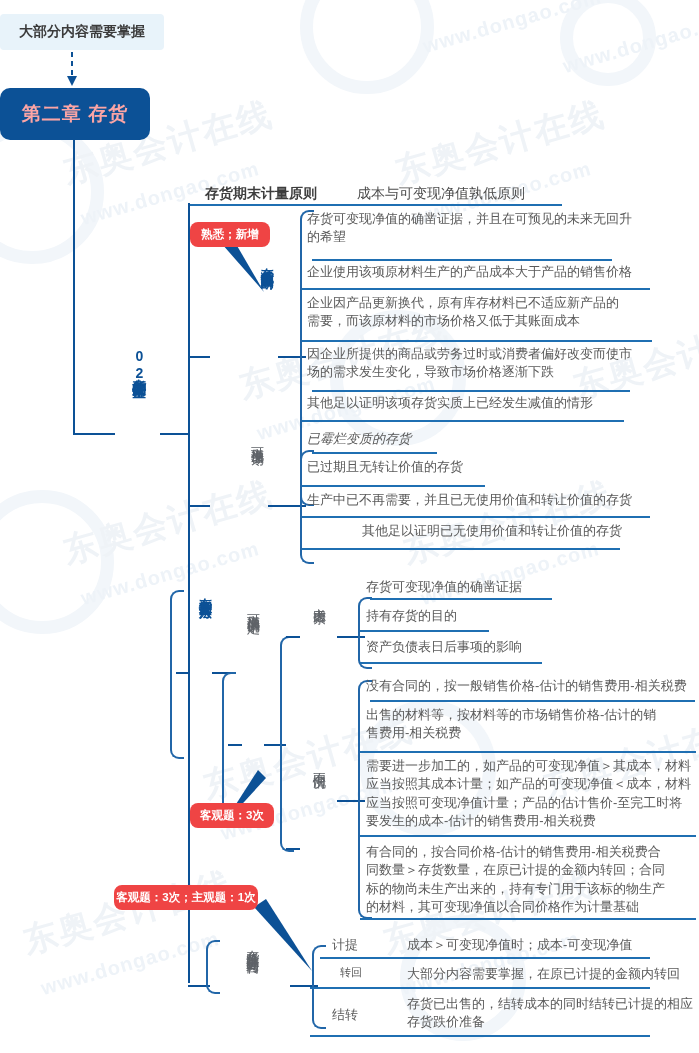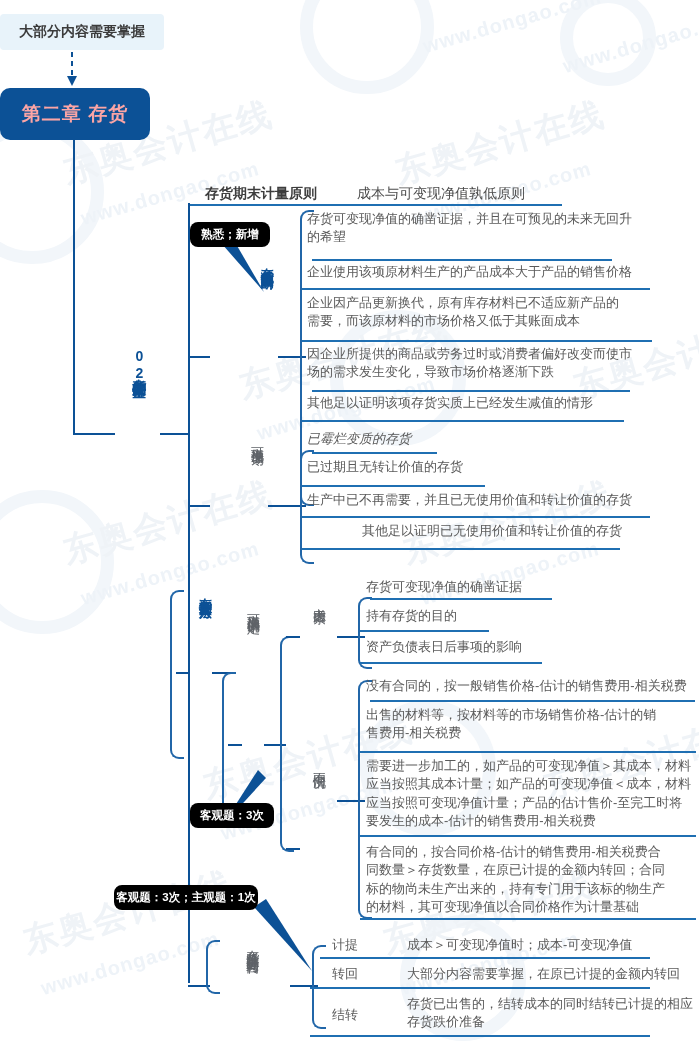--- a/index.html
+++ b/index.html
@@ -47,21 +47,21 @@
 
   
   .vblock{position:absolute;writing-mode:vertical-rl;text-orientation:upright;
           line-height:1.25;letter-spacing:1px;z-index:5;color:#5f6368;}
 
   
   .leaf{position:absolute;z-index:5;color:#5a5a5a;line-height:1.42;}
   .ul{position:absolute;height:2px;background:#1f6fb2;z-index:3;}
 
   
-  .badge{position:absolute;background:#000000;color:#fff;font-weight:bold;
+  .badge{position:absolute;background:#ef4444;color:#fff;font-weight:bold;
          border-radius:8px;display:flex;align-items:center;justify-content:center;
          z-index:7;white-space:nowrap;}
 
   .sec-title{position:absolute;font-weight:bold;color:#3d3d3d;z-index:5;white-space:nowrap;}
 </style>
 </head>
 <body>
 
 <div>
   <div class="wm-ring" style="left:-40px;top:120px;width:118px;height:118px;"></div>
@@ -221,19 +221,19 @@
 
 <div class="hline" style="left:188px;top:985px;width:22px;"></div>
 <div class="brace" style="left:206px;top:940px;width:12px;height:50px;"></div>
 <div class="hline" style="left:290px;top:985px;width:28px;"></div>
 <div class="brace" style="left:312px;top:945px;width:12px;height:80px;"></div>
 
 <div class="leaf" style="left:332px;top:936px;font-size:13px;">计提</div>
 <div class="leaf" style="left:407px;top:936px;width:285px;font-size:13px;">成本＞可变现净值时；成本-可变现净值</div>
 <div class="ul" style="left:320px;top:957px;width:330px;"></div>
 
-<div class="leaf" style="left:332px;top:965px;font-size:13px;">转回</div>
+<div class="leaf" style="left:340px;top:965px;font-size:11px;">转回</div>
 <div class="leaf" style="left:407px;top:965px;width:285px;font-size:13px;">大部分内容需要掌握，在原已计提的金额内转回</div>
 <div class="ul" style="left:310px;top:987px;width:340px;"></div>
 
 <div class="leaf" style="left:332px;top:1006px;font-size:13px;">结转</div>
 <div class="leaf" style="left:407px;top:995px;width:290px;font-size:13px;">存货已出售的，结转成本的同时结转已计提的相应存货跌价准备</div>
 <div class="ul" style="left:310px;top:1035px;width:340px;"></div>
 
 </body></html>

